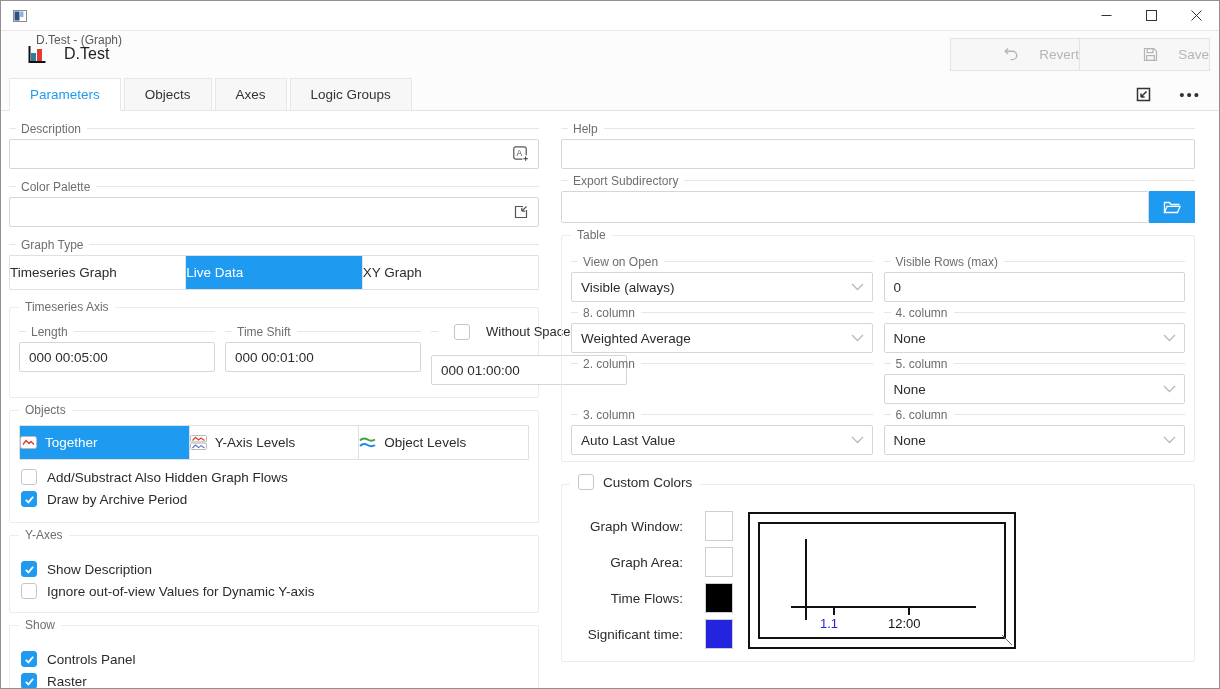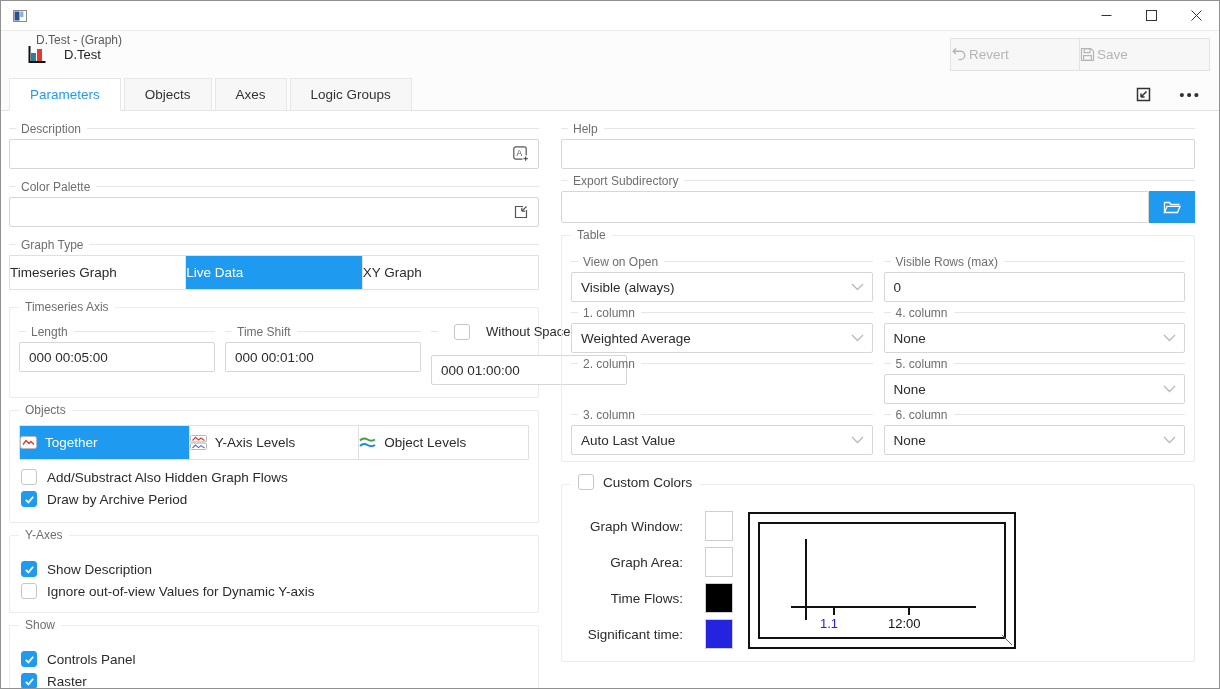--- a/index.html
+++ b/index.html
@@ -15,24 +15,24 @@
   .window{width:1220px;height:689px;background:#fff;border:1px solid #909090;position:relative;overflow:hidden;}
 
   
   .titlebar{height:30px;display:flex;align-items:center;padding-left:12px;border-bottom:1px solid #e9e9e9;background:#fff;}
   .titlebar .title{font-size:12px;color:#5a5a5a;margin-left:9px;margin-top:48px;}
   .win-controls{margin-left:auto;display:flex;height:100%;}
   .win-btn{width:45px;height:100%;display:flex;align-items:center;justify-content:center;cursor:default;}
 
   
   .header{height:46px;display:flex;align-items:center;padding:0 9px 0 26px;background:#fcfcfc;}
-  .app-title{font-size:13px;color:#222;margin-left:17px;}
+  .app-title{font-size:16px;color:#222;margin-left:17px;}
   .header-actions{margin-left:auto;display:flex;}
   .hbtn{width:130px;height:33px;border:1px solid #e3e3e3;background:#f7f7f7;color:var(--disabled);
-        font-size:13.5px;display:flex;align-items:center;justify-content:flex-start;gap:2px;}
+        font-size:13.5px;display:flex;align-items:center;justify-content:flex-end;gap:20px;}
   .hbtn + .hbtn{border-left:none;}
 
   
   .tabbar{height:34px;display:flex;align-items:flex-end;padding-left:8px;border-bottom:1px solid #e3e3e3;background:#fcfcfc;}
   .tab{height:33px;padding:0 20px;display:flex;align-items:center;font-size:13.5px;color:#333;
        background:#f7f7f7;border:1px solid #e7e7e7;margin-right:3px;margin-bottom:-1px;}
   .tab.active{background:#fff;color:var(--accent);border-bottom-color:#fff;}
   .tabbar-icons{margin-left:auto;display:flex;align-items:center;gap:26px;margin-right:18px;margin-bottom:6px;}
   .dots{font-size:15px;letter-spacing:2px;color:#333;line-height:10px;}
 
@@ -398,21 +398,21 @@
           <div>
             <div class="field-label">
                 <span>Visible Rows (max)</span>
               </div>
             <div class="inputbox">
                 <input value="0" style="">
               </div>
           </div>
           <div>
             <div class="field-label">
-                <span>1. column</span>
+                <span>8. column</span>
               </div>
             <div class="inputbox">
                 <span class="val">Weighted Average</span>
                 <svg class="chev" width="13" height="8" viewBox="0 0 13 8">
                   <polyline points="1,1 6.5,6.5 12,1" fill="none" stroke="#b9b9b9" stroke-width="1.3"></polyline>
                 </svg>
               </div>
           </div>
           <div>
             <div class="field-label">

